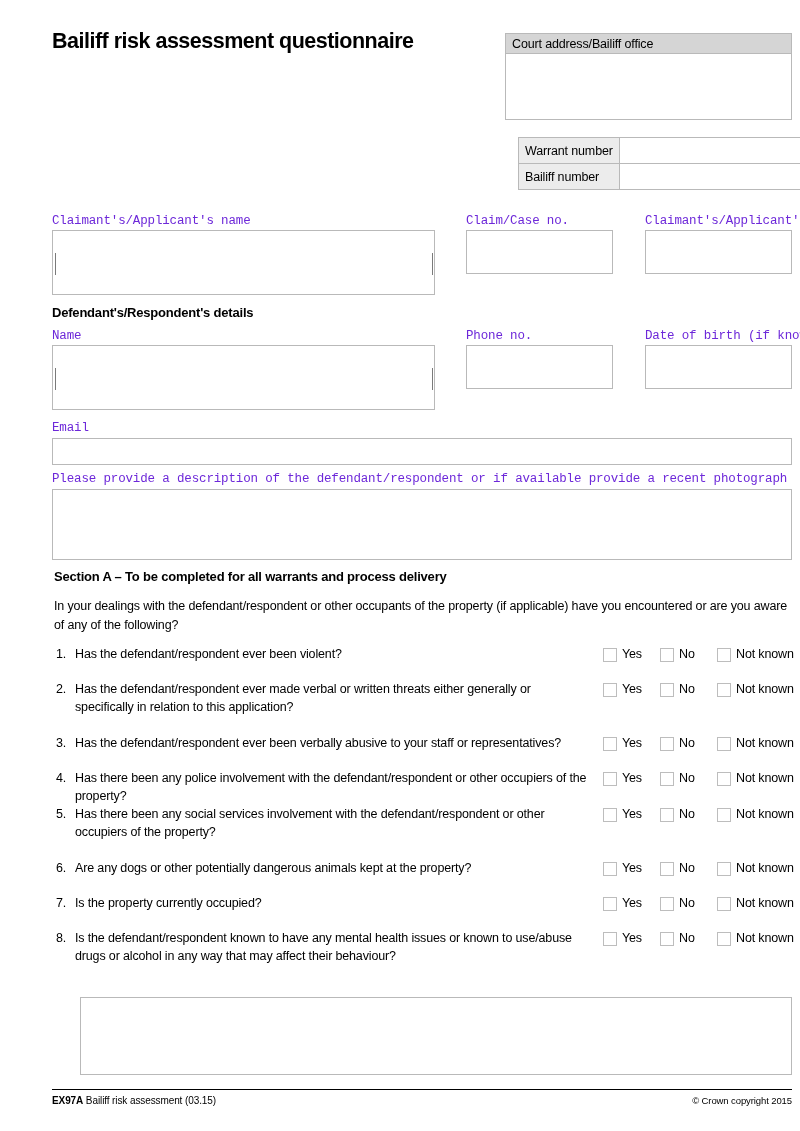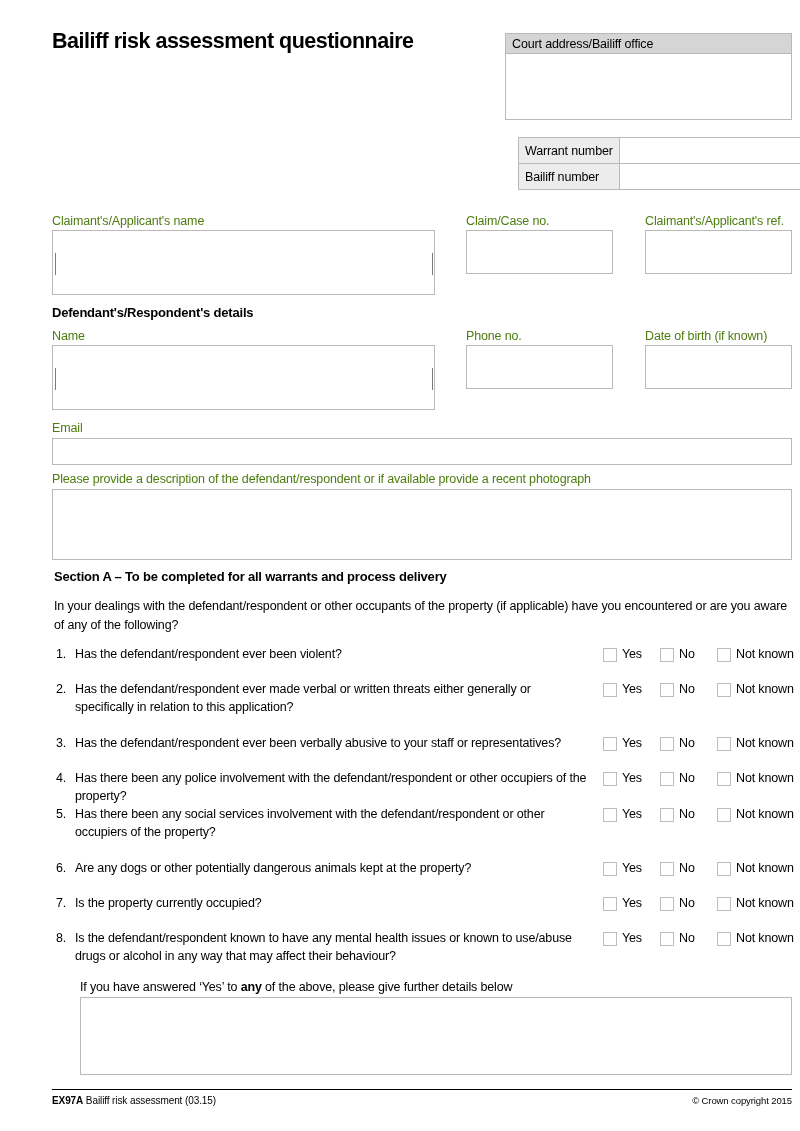--- a/index.html
+++ b/index.html
@@ -24,23 +24,24 @@
   }
 
   
   .fbox {
     border: 1px solid #b9b9b9;
     background: #ffffff;
   }
   .lbl {
     font-size: 12.5px;
     line-height: 14px;
-    color: #4d7c0f;
+    color: #6d28d9;
     letter-spacing: -0.15px;
     white-space: nowrap;
+    font-family: Liberation Mono, monospace;
   }
   .bold { font-weight: bold; }
 
   
   #title {
     position: absolute;
     left: 29px; top: 29px;
     font-size: 21.5px;
     font-weight: bold;
     letter-spacing: -0.5px;
@@ -368,23 +369,20 @@
         <div class="q-num">8.</div>
         <div class="q-text" style="width: 500px;">Is the defendant/respondent known to have any mental health issues or known to use/abuse drugs or alcohol in any way that may affect their behaviour?</div>
         <div class="q-opts">
           <div class="opt opt-yes"><span class="cb"></span><span class="opt-label">Yes</span></div>
           <div class="opt opt-no"><span class="cb"></span><span class="opt-label">No</span></div>
           <div class="opt opt-nk"><span class="cb"></span><span class="opt-label">Not known</span></div>
         </div>
       </div>
     </div>
 
-  <div id="further-label">
-    <span>If you have answered ‘Yes’ to </span><span class="bold">any</span><span> of the above, please give further details below</span>
-  </div>
   <div class="fbox" id="further-box"></div>
 
   <div id="footer-rule"></div>
   <div id="footer-left">
     <span class="bold">EX97A</span><span> Bailiff risk assessment (03.15)</span>
   </div>
   <div id="footer-right">© Crown copyright 2015</div>
 
 </div>
 

